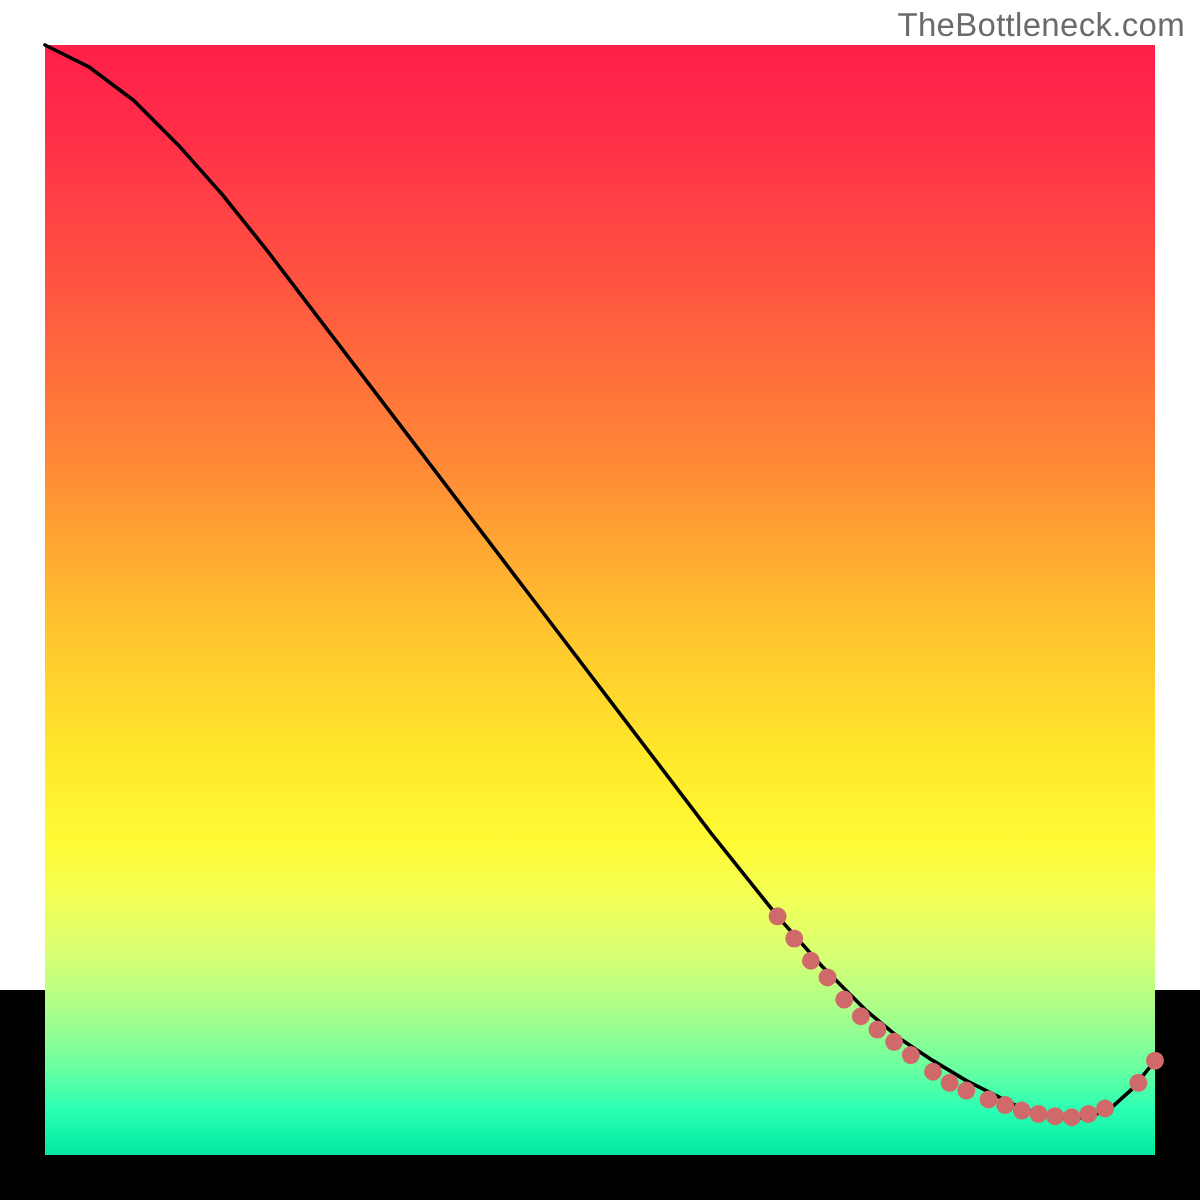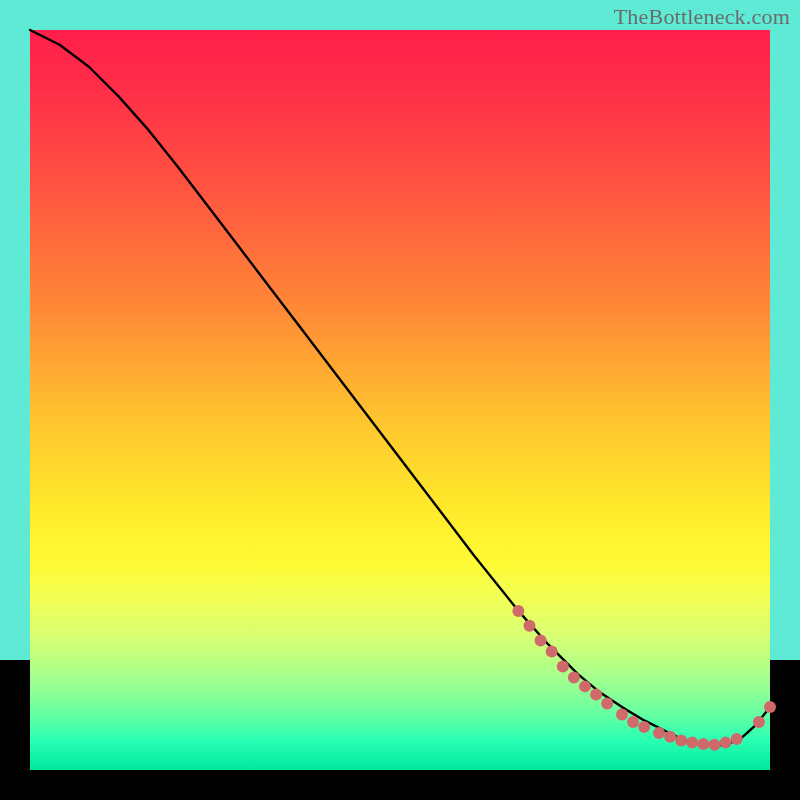--- a/index.html
+++ b/index.html
@@ -8,22 +8,21 @@
     width: 800px;
     height: 800px;
     background: #000;
     font-family: Arial, Helvetica, sans-serif;
     overflow: hidden;
   }
   .frame {
     position: relative;
     width: 800px;
     height: 660px;
-    background: #5eead4;
-    font-family: Liberation Serif, serif;
+    background: #ffffff;
   }
   .watermark {
     position: absolute;
     top: 4px;
     right: 10px;
     color: #6b6b6b;
     font-size: 22px;
     font-weight: 500;
     letter-spacing: 0.2px;
     z-index: 10;

